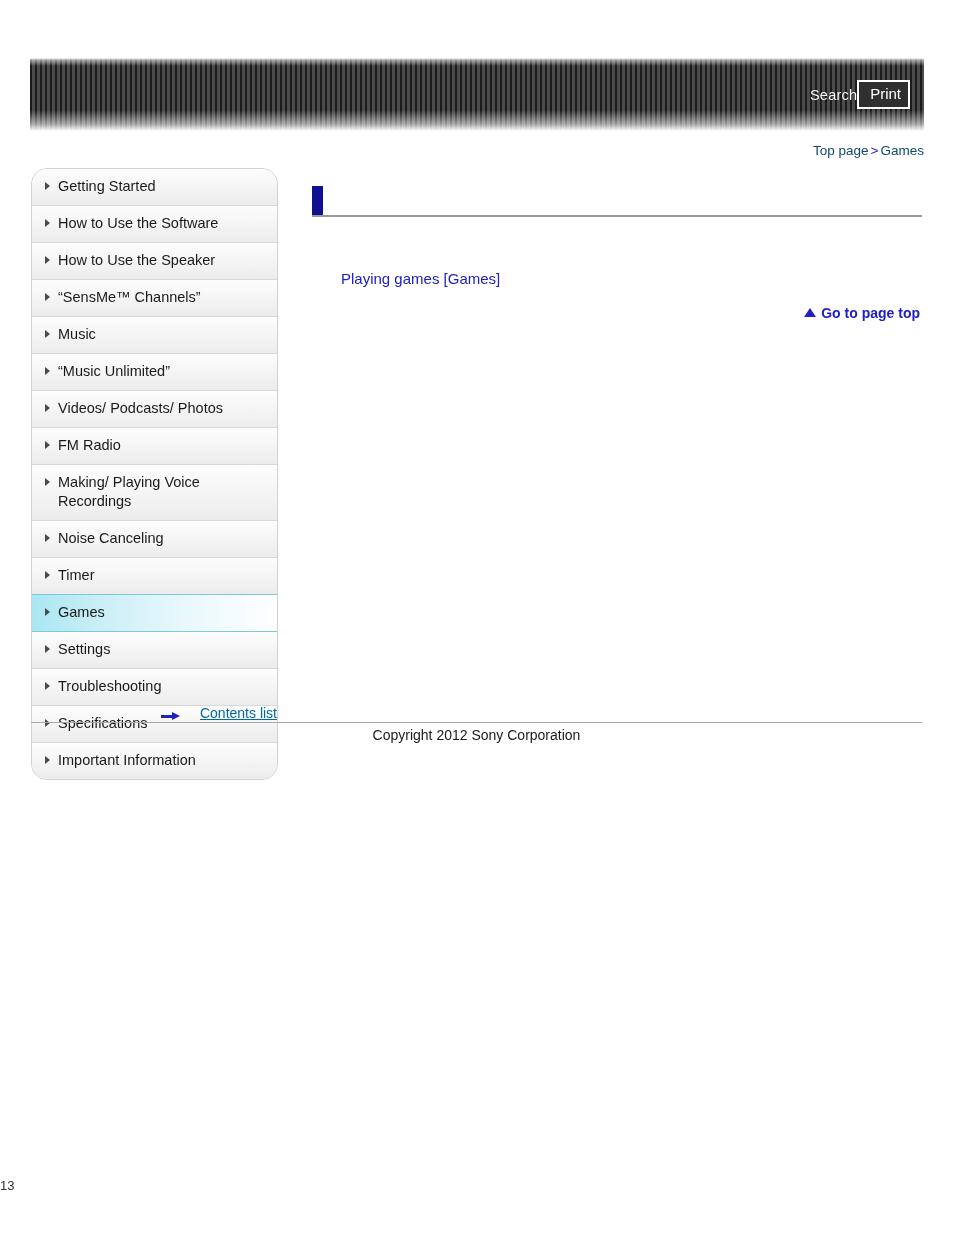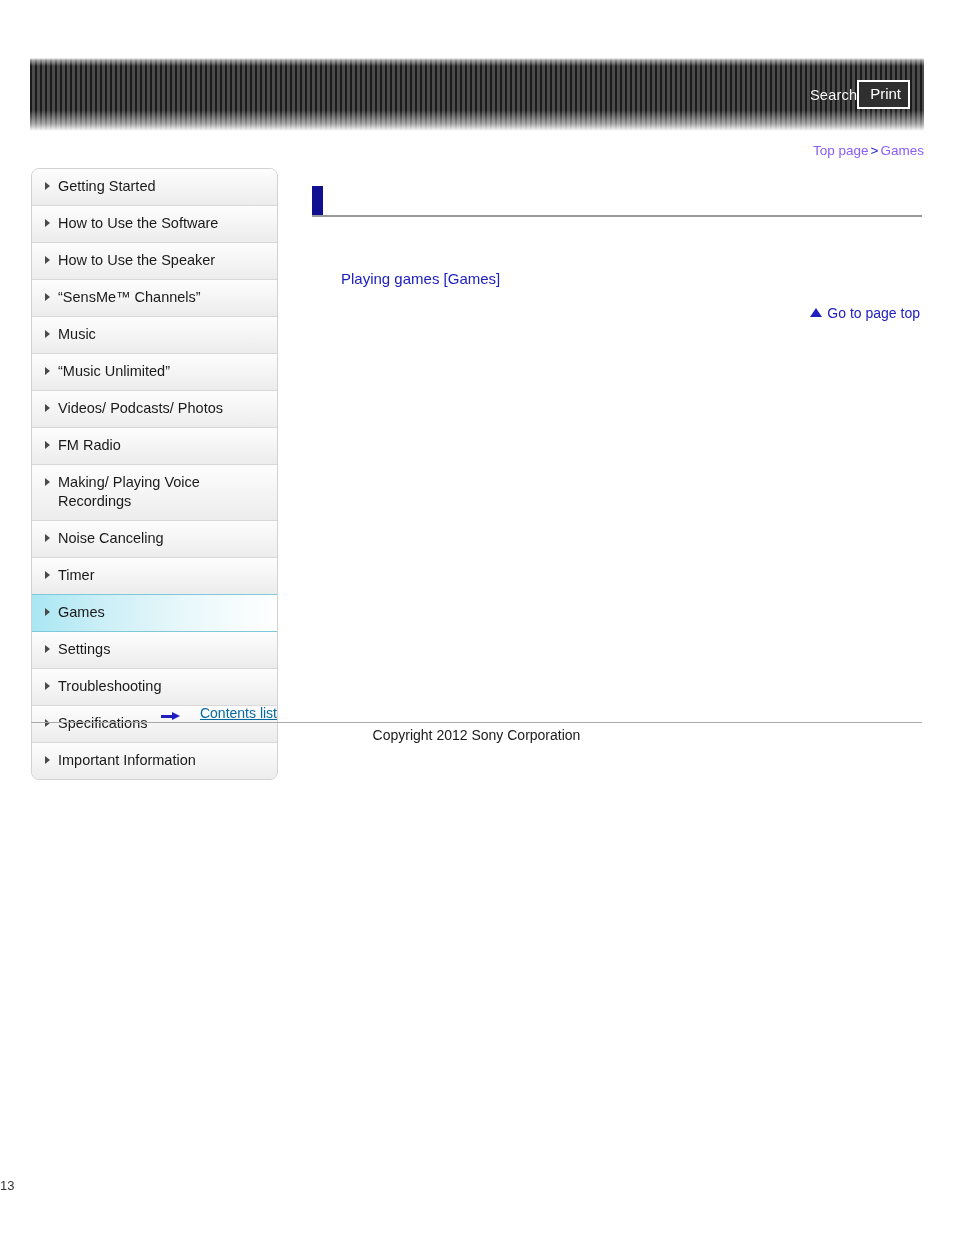--- a/index.html
+++ b/index.html
@@ -69,37 +69,37 @@
   
   #breadcrumb {
     position: absolute;
     right: 30px;
     top: 143px;
     font-size: 13.5px;
     color: #2020c0;
     white-space: nowrap;
   }
   #breadcrumb a {
-    color: #8b5cf6;
+    color: #0c4a6e;
     text-decoration: none;
     cursor: pointer;
   }
   #breadcrumb .sep {
     color: #2020c0;
     margin: 0 2px;
   }
 
   
   #sidebar {
     position: absolute;
     left: 31px;
     top: 168px;
     width: 245px;
     border: 1px solid #d2d2d2;
-    border-radius: 8px;
+    border-radius: 16px;
     background: #f8f8f8;
     overflow: hidden;
   }
   .nav-item {
     position: relative;
     padding: 8px 10px 9px 26px;
     font-size: 14.5px;
     line-height: 19px;
     color: #1a1a1a;
     border-bottom: 1px solid #d8d8d8;
@@ -204,20 +204,21 @@
   .topic-link {
     color: #2020c0;
     font-size: 15px;
     text-decoration: none;
     cursor: pointer;
   }
   #go-to-top-row {
     margin-top: 15px;
     text-align: right;
     padding-right: 2px;
+    font-weight: bold;
   }
   #go-to-page-top {
     display: inline-flex;
     align-items: center;
     gap: 5px;
     color: #2020c0;
     font-size: 14px;
     text-decoration: none;
     cursor: pointer;
   }

